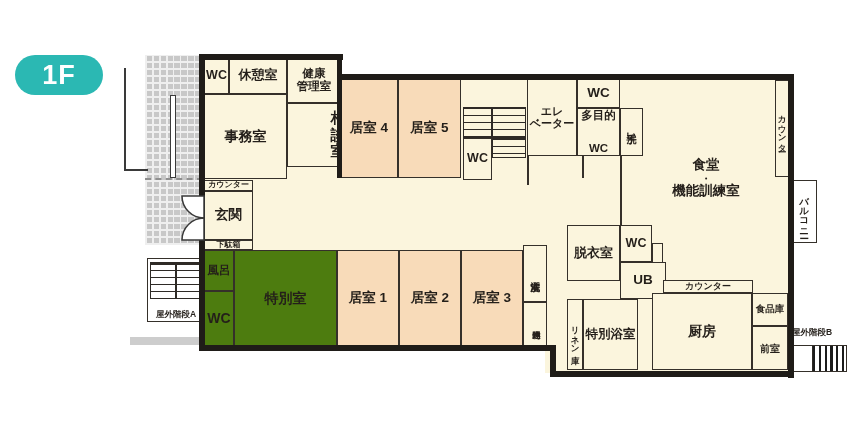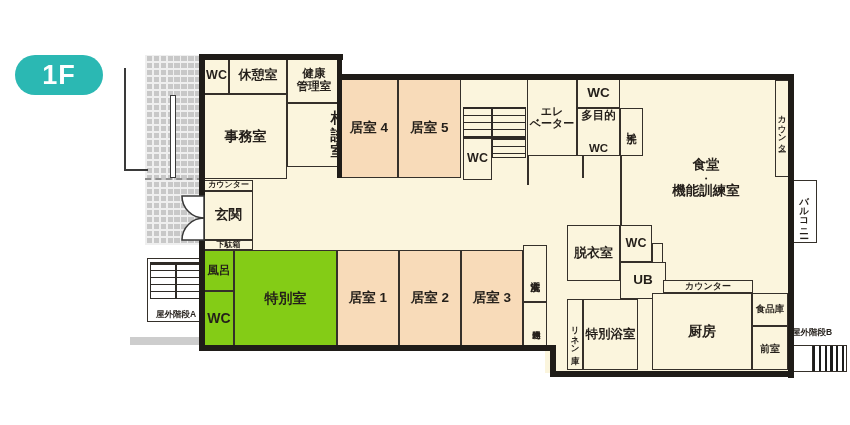--- a/index.html
+++ b/index.html
@@ -4,21 +4,21 @@
 <style>
   html,body{margin:0;padding:0;background:#ffffff;}
   .plan{position:relative;width:850px;height:425px;background:#ffffff;overflow:hidden;
         font-family:"Liberation Sans","DejaVu Sans",sans-serif;color:#241f1a;}
   .abs{position:absolute;box-sizing:border-box;}
   .base{position:absolute;background:#FBF5DD;}
   .r{position:absolute;box-sizing:border-box;background:#FBF5DD;border:1.5px solid #35302a;
      display:flex;align-items:center;justify-content:center;text-align:center;
      font-weight:600;line-height:1.1;letter-spacing:0;}
   .peach{background:#F8DBB9;}
-  .salmon{background:#84cc16;}
+  .salmon{background:#4d7c0f;}
   .plainbox{background:#ffffff;}
   .thin{border-width:1px;}
   .v{writing-mode:vertical-rl;text-orientation:upright;}
   .nob{border:none;background:transparent;}
   .wall{position:absolute;background:#1f1c18;}
   .stub{position:absolute;background:#35302a;}
   .treads{position:absolute;box-sizing:border-box;border:1px solid #2e2a26;
           background-image:repeating-linear-gradient(180deg,#2e2a26 0 1.5px,transparent 1.5px 7px);}
   .vstripes{position:absolute;box-sizing:border-box;border-left:1px solid #2e2a26;
           background-image:repeating-linear-gradient(90deg,#1c1c1c 0 2.2px,transparent 2.2px 5.8px);}

